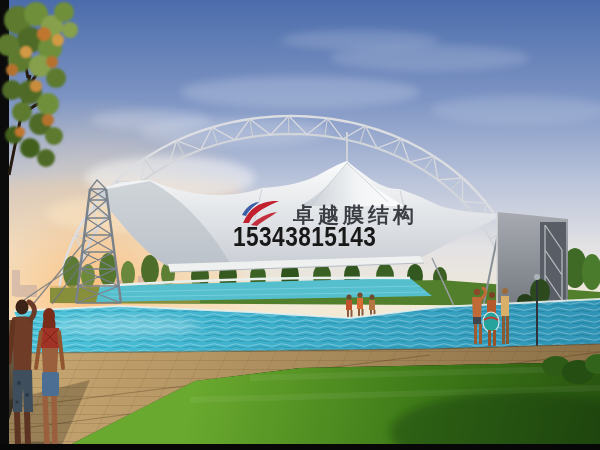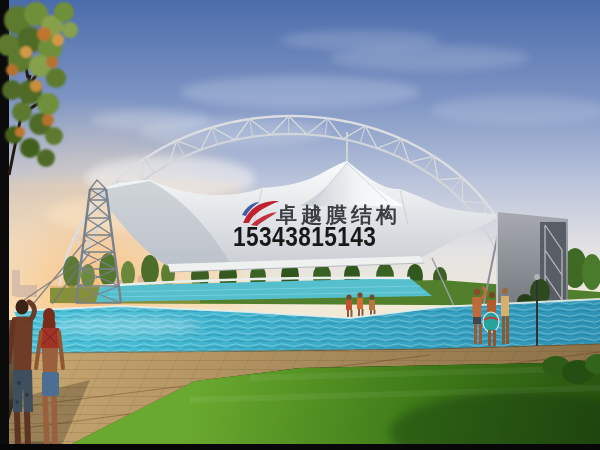--- a/index.html
+++ b/index.html
@@ -5,21 +5,21 @@
   html,body{margin:0;padding:0;background:#222;}
   #frame{
     position:relative;width:600px;height:450px;overflow:hidden;
     font-family:"Liberation Sans","DejaVu Sans",sans-serif;
     background:#0b0b0b;
   }
   #scene{position:absolute;left:0;top:0;}
   .wm-el{position:absolute;user-select:none;}
   #wm-logo{left:241px;top:197px;width:40px;height:32px;}
   #wm-brand{
-    left:276px;top:201px;font-size:21px;font-weight:700;color:#2e3136;
+    left:293px;top:201px;font-size:21px;font-weight:700;color:#2e3136;
     letter-spacing:4px;opacity:.92;white-space:nowrap;
   }
   #wm-phone{
     left:233px;top:222px;font-size:27px;font-weight:700;color:#0e0e0e;
     letter-spacing:0.5px;transform:scaleX(.84);transform-origin:left top;
     white-space:nowrap;opacity:.95;
   }
 </style>
 </head>
 <body>

